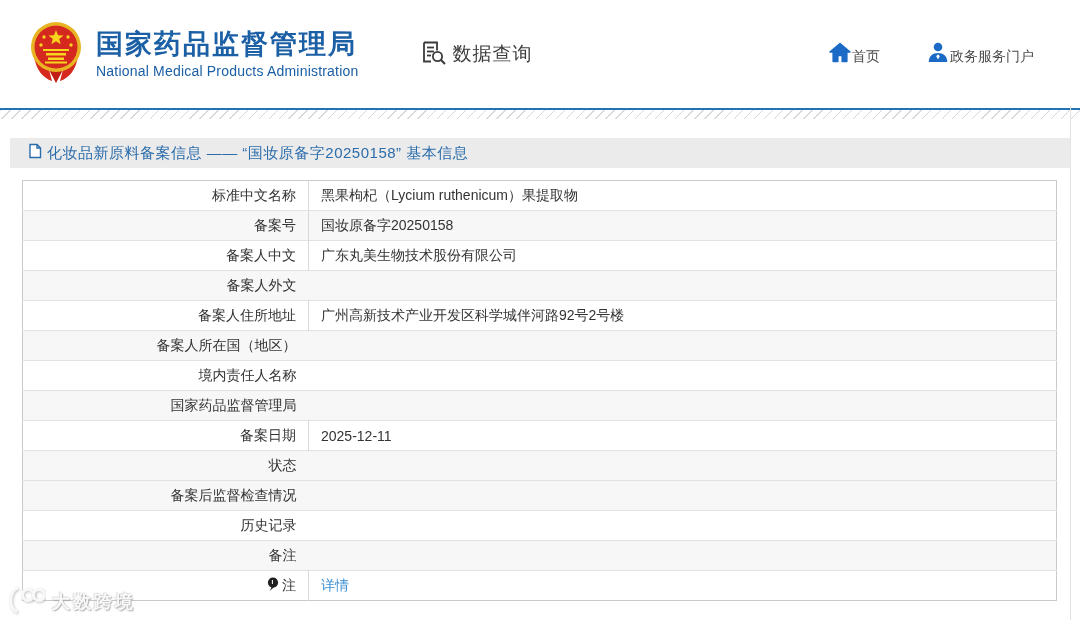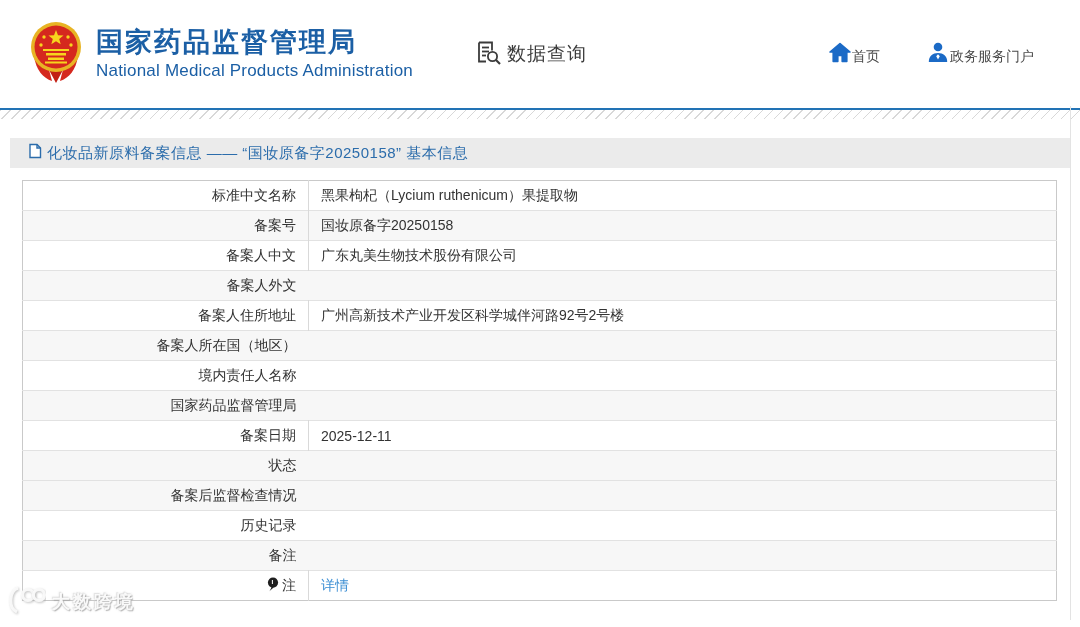--- a/index.html
+++ b/index.html
@@ -5,21 +5,21 @@
   * { margin: 0; padding: 0; box-sizing: border-box; }
   html, body { background: #fff; }
   body { font-family: "Liberation Sans", "DejaVu Sans", sans-serif; }
   .page { position: relative; width: 1080px; height: 627px; background: #fff; overflow: hidden; }
 
   
   .header { height: 108px; display: flex; align-items: center; padding-left: 28px; }
   .logo-group { display: flex; align-items: center; cursor: pointer; }
   .logo-titles { margin-left: 12px; }
   .logo-title-cn { font-size: 27px; font-weight: bold; color: #1b5fa5; letter-spacing: 2px; line-height: 1.15; }
-  .logo-title-en { font-size: 17px; color: #1b5fa5; margin-top: 3px; letter-spacing: 0.2px; }
+  .logo-title-en { font-size: 14px; color: #1b5fa5; margin-top: 3px; letter-spacing: 0.2px; }
   .data-query { display: flex; align-items: center; margin-left: 62px; cursor: pointer; }
   .data-query-label { font-size: 19px; color: #3b3b3b; letter-spacing: 1px; margin-left: 5px; }
   .header-nav { margin-left: auto; margin-right: 46px; display: flex; gap: 46px; }
   .nav-item { display: flex; align-items: center; cursor: pointer; }
   .nav-item-label { font-size: 14px; color: #4a4a4a; margin-top: 6px; white-space: nowrap; }
 
   
   .blue-line { height: 2px; background: #2273b5; }
   .hatch-band { height: 9px; background: repeating-linear-gradient(135deg, #d8d8d8 0, #d8d8d8 1px, #ffffff 1px, #ffffff 7px); }
 

